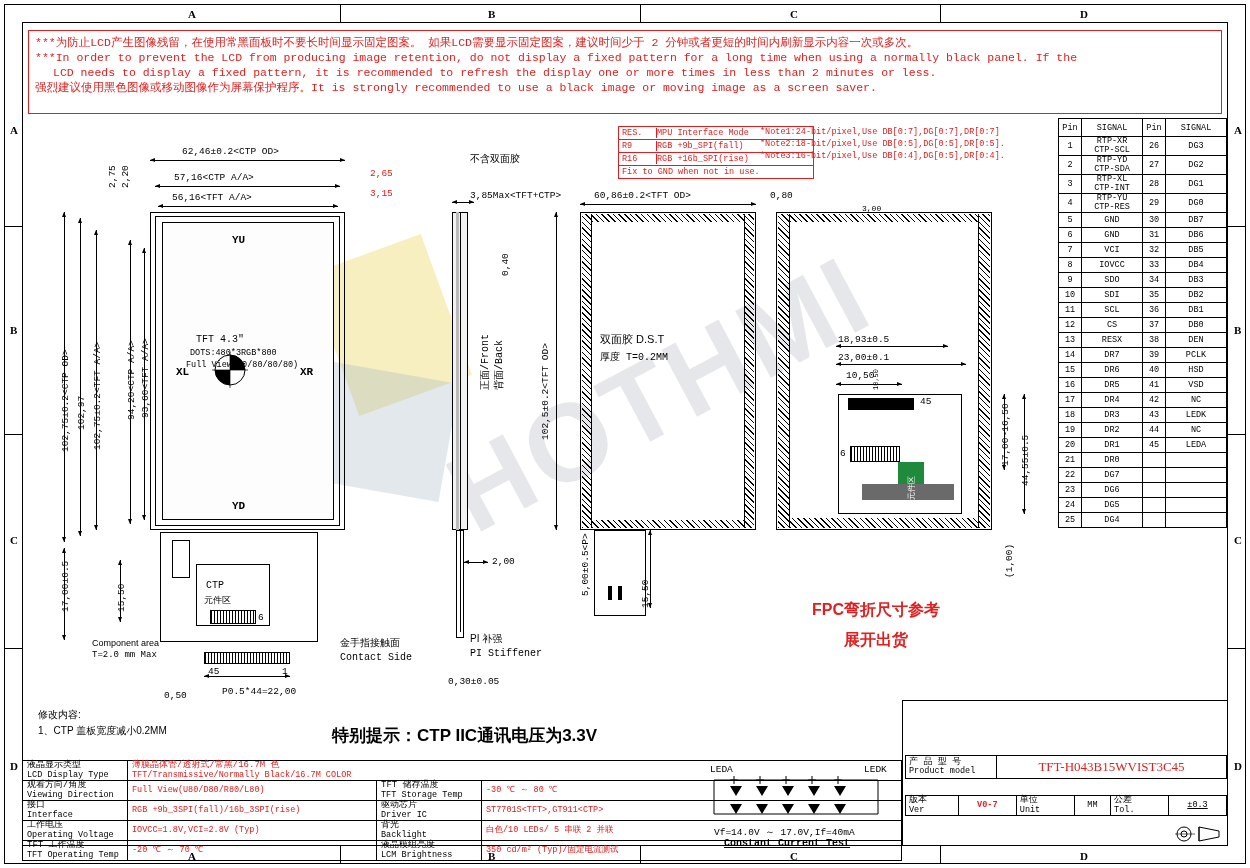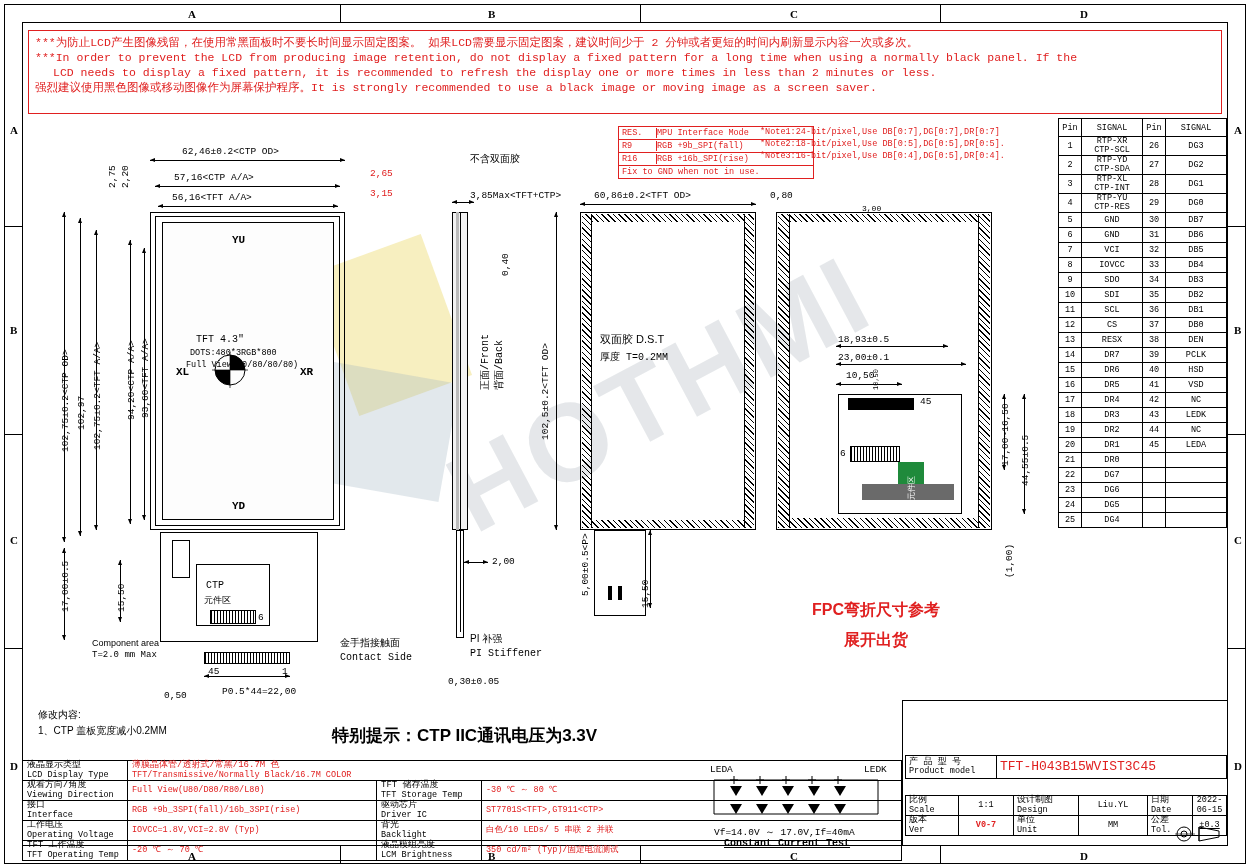--- a/index.html
+++ b/index.html
@@ -575,44 +575,27 @@
 
   <div class="titleblk">
 
     <table class="tb" style="left:2px;top:54px;width:322px;">
       <tbody>
           <tr>
         <td style="width:84px;height:22px;">
           <div class="cn2">产 品 型 号</div>
           <div>Product model</div>
         </td>
-        <td class="red" style="font-size:13px;">TFT-H043B15WVIST3C45</td>
+        <td class="red" style="font-size:13px;text-align:center;font-family:Liberation Serif, serif;">TFT-H043B15WVIST3C45</td>
       </tr>
     </tbody>
       </table>
 
     <table class="tb" style="left:2px;top:94px;width:322px;">
       <tbody>
-          <tr>
-        <td style="width:46px;">
-          <div class="cn2">比例</div>
-          <div>Scale</div>
-        </td>
-        <td style="width:48px;text-align:center;">1:1</td>
-        <td style="width:58px;">
-          <div class="cn2">设计制图</div>
-          <div>Design</div>
-        </td>
-        <td style="width:62px;text-align:center;">Liu.YL</td>
-        <td style="width:38px;">
-          <div class="cn2">日期</div>
-          <div>Date</div>
-        </td>
-        <td style="text-align:center;">2022-06-15</td>
-      </tr>
       <tr>
         <td>
           <div class="cn2">版本</div>
           <div>Ver</div>
         </td>
         <td class="red" style="text-align:center;font-weight:bold;">V0-7</td>
         <td>
           <div class="cn2">单位</div>
           <div>Unit</div>
         </td>

